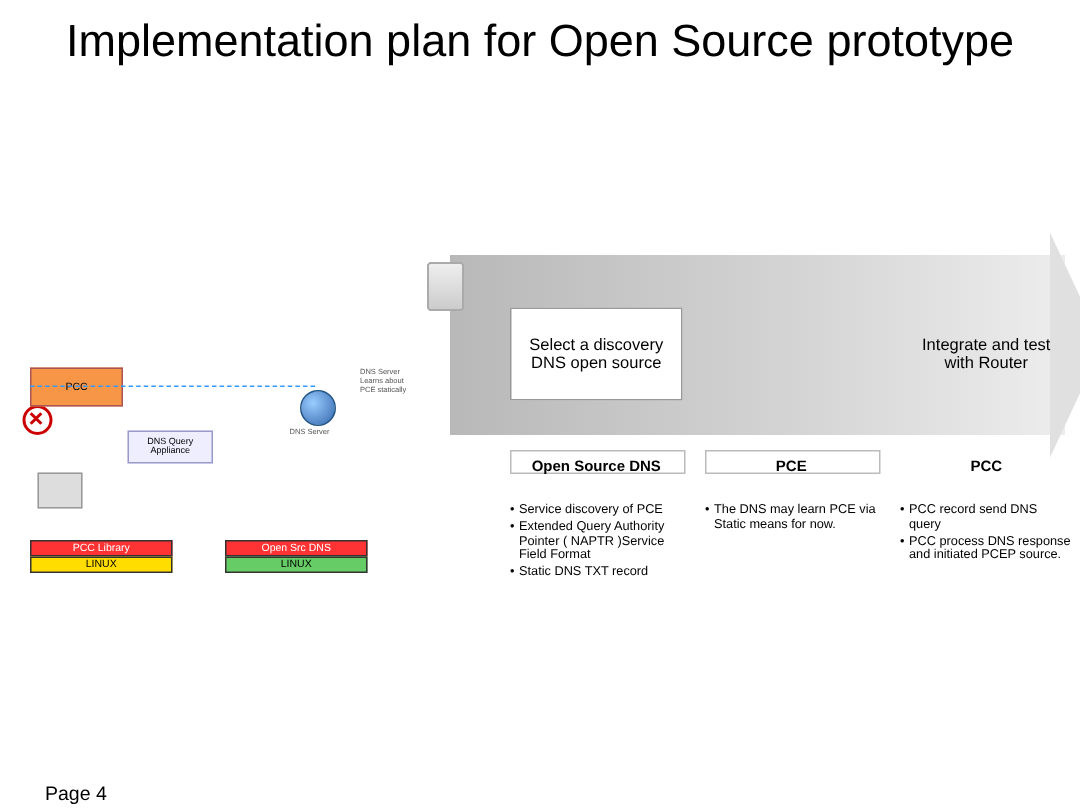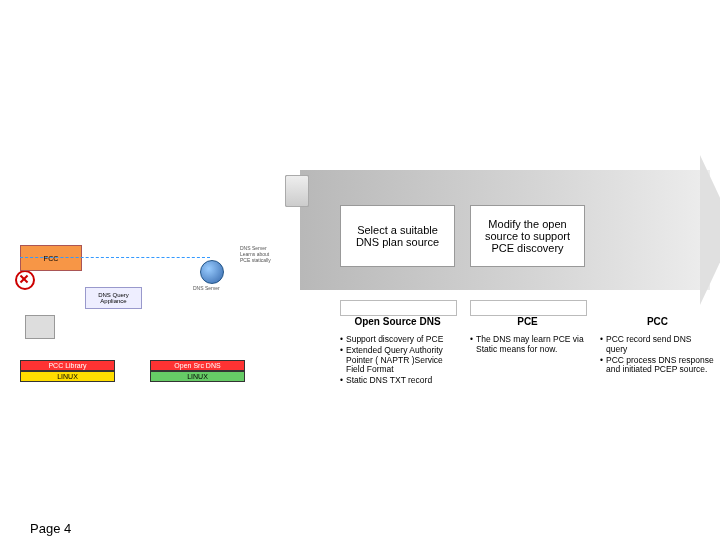--- a/index.html
+++ b/index.html
@@ -4,21 +4,21 @@
 <style>
   html,body{margin:0;padding:0;width:720px;height:540px;background:#fff;font-family:Arial,Helvetica,sans-serif;color:#000;overflow:hidden}
   .slide{position:relative;width:720px;height:540px}
   .title{position:absolute;top:10px;left:0;right:0;text-align:center;font-size:30px;line-height:1.2}
   .arrow-band{position:absolute;left:300px;top:170px;width:410px;height:120px;background:linear-gradient(90deg,#b8b8b8 0%,#d6d6d6 60%,#ededed 100%)}
   .arrow-head{position:absolute;left:700px;top:155px;width:0;height:0;border-top:75px solid transparent;border-bottom:75px solid transparent;border-left:35px solid #e0e0e0}
   .phase-box{position:absolute;top:205px;width:115px;height:62px;background:#fff;border:1px solid #999;display:flex;align-items:center;justify-content:center;text-align:center;font-size:11px;padding:2px 4px;box-sizing:border-box}
   .phase1{left:340px}
   .phase2{left:470px}
   .phase3{left:600px;border:none;background:transparent}
-  .label-row{position:absolute;top:316px;font-size:10px;font-weight:bold;text-align:center}
+  .label-row{position:absolute;top:306px;font-size:10px;font-weight:bold;text-align:center}
   .lbl1{left:340px;width:115px}
   .lbl2{left:470px;width:115px}
   .lbl3{left:600px;width:115px}
   .bullets{position:absolute;top:335px;width:115px;font-size:8.5px;line-height:1.15}
   .bullets .item{display:flex;margin-bottom:1px}
   .bullets .dot{width:6px;flex:none}
   .b1{left:340px}
   .b2{left:470px}
   .b3{left:600px}
   .page-num{position:absolute;left:30px;bottom:4px;font-size:13px}
@@ -42,42 +42,43 @@
   .router-x{position:absolute;left:0px;top:95px;width:16px;height:16px;border:2px solid #c00;border-radius:50%;background:#fff}
   .router-x::before,.router-x::after{content:"";position:absolute;left:2px;top:6px;width:10px;height:2px;background:#c00}
   .router-x::before{transform:rotate(45deg)}
   .router-x::after{transform:rotate(-45deg)}
   .label-below{position:absolute;top:300px;width:115px;height:14px;background:#fff;border:1px solid #bbb}
 </style>
 </head>
 <body>
 
 <div class="slide">
+  <div class="title">Implementation plan for Open Source prototype</div>
 
   <div class="arrow-band"></div>
   <div class="arrow-head"></div>
 
   <div class="phase-box phase1">
-      <span>Select a suitable DNS plan source</span>
+      <span>Select a discovery DNS open source</span>
     </div>
-  <div class="phase-box phase2">
-      <span>Modify the open source to support PCE discovery</span>
+  <div class="phase-box phase3">
+      <span>Integrate and test with Router</span>
     </div>
 
   <div class="label-below" style="left:340px"></div>
   <div class="label-below" style="left:470px"></div>
 
   <div class="label-row lbl1">Open Source DNS</div>
   <div class="label-row lbl2">PCE</div>
   <div class="label-row lbl3">PCC</div>
 
   <div class="bullets b1">
     <div class="item">
         <span class="dot">•</span>
-        <span>Support discovery of PCE</span>
+        <span>Service discovery of PCE</span>
       </div>
     <div class="item">
         <span class="dot">•</span>
         <span>Extended Query Authority Pointer ( NAPTR )Service Field Format</span>
       </div>
     <div class="item">
         <span class="dot">•</span>
         <span>Static DNS TXT record</span>
       </div>
   </div>

